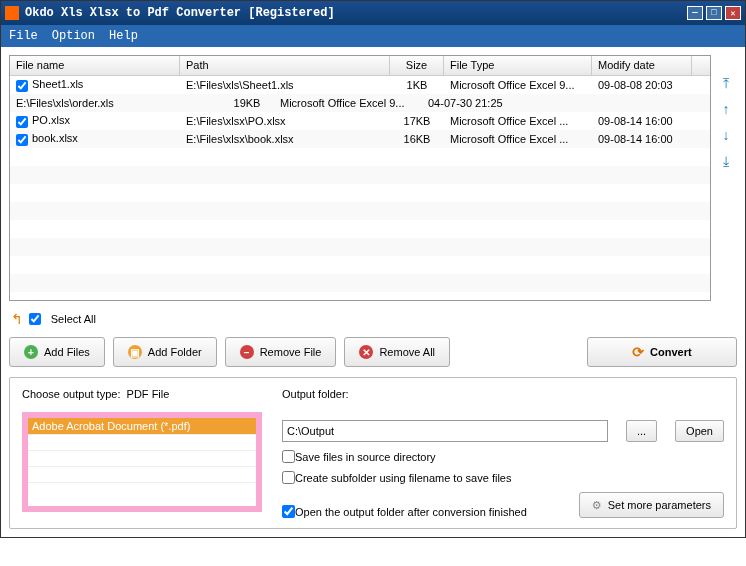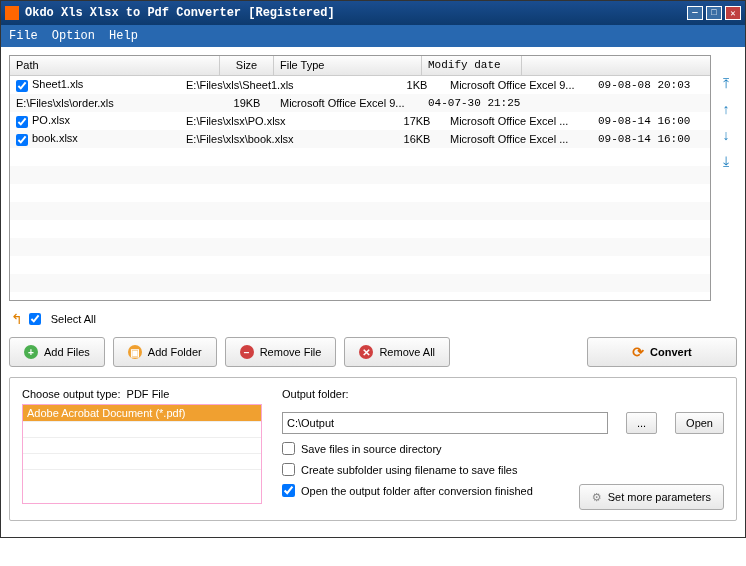--- a/index.html
+++ b/index.html
@@ -18,50 +18,50 @@
 .file-list { flex: 1; border: 1px solid #999; background: #fff; height: 246px; overflow: hidden; }
 .fl-header { display: flex; background: linear-gradient(#fdfdfd, #e8e8e8); border-bottom: 1px solid #ccc; height: 20px; }
 .fl-header .col { border-right: 1px solid #ccc; padding: 3px 6px; font-size: 11px; }
 .fl-body .row { display: flex; height: 18px; align-items: center; }
 .fl-body .row:nth-child(even) { background: #f9f9f9; }
 .fl-body .cell { padding: 1px 6px; overflow: hidden; white-space: nowrap; font-size: 11px; }
 .col-name { width: 170px; }
 .col-path { width: 210px; }
 .col-size { width: 54px; text-align: center; }
 .col-type { width: 148px; }
-.col-date { width: 100px; font-family: Liberation Mono, monospace; }
+.col-date { width: 100px; }
 .chk { width: 12px; height: 12px; margin-right: 4px; vertical-align: middle; }
 .side-btns { width: 22px; display: flex; flex-direction: column; gap: 8px; padding-top: 20px; align-items: center; }
 .side-btn { width: 18px; height: 18px; color: #2080c0; cursor: pointer; font-size: 14px; text-align: center; }
 .selectall-row { display: flex; align-items: center; gap: 6px; padding: 4px 2px; }
 .up-icon { color: #e08000; font-size: 14px; }
 .btn-row { display: flex; gap: 8px; align-items: center; }
 .btn { height: 30px; padding: 0 14px; background: linear-gradient(#fdfdfd, #e8e8e8); border: 1px solid #aaa; border-radius: 3px; display: flex; align-items: center; gap: 6px; cursor: pointer; font-size: 11px; }
 .btn-icon { width: 14px; height: 14px; border-radius: 7px; display: flex; align-items: center; justify-content: center; color: #fff; font-size: 10px; font-weight: bold; }
 .ic-add { background: #4caf50; }
 .ic-folder { background: #f0a030; }
 .ic-remove { background: #d04040; }
 .ic-convert { color: #e07000; font-size: 14px; }
 .spacer { flex: 1; }
 .convert-btn { width: 150px; justify-content: center; font-weight: bold; }
 .bottom { border: 1px solid #bbb; border-radius: 2px; padding: 10px 12px; display: flex; gap: 20px; margin-top: 4px; }
 .left-panel { width: 240px; }
 .right-panel { flex: 1; display: flex; flex-direction: column; gap: 8px; }
-.label { font-size: 11px; margin-bottom: 4px; }
-.type-list { border: 1px solid #f9a8d4; height: 100px; background: #fff; }
+.label { font-size: 11px; margin-bottom: 12px; }
+.type-list { border: 6px solid #f9a8d4; height: 100px; background: #fff; }
 .type-list .sel { background: #f0a030; color: #fff; padding: 2px 4px; font-size: 11px; }
 .type-list .blank { height: 16px; border-top: 1px solid #eee; }
 .folder-row { display: flex; gap: 18px; align-items: center; }
 .folder-input { flex: 1; height: 22px; border: 1px solid #999; padding: 2px 4px; font-size: 11px; }
 .small-btn { height: 22px; padding: 0 10px; background: linear-gradient(#fdfdfd, #e8e8e8); border: 1px solid #aaa; border-radius: 2px; cursor: pointer; font-size: 11px; }
-.check-row { display: flex; align-items: center; gap: 6px; font-size: 11px; }
+.check-row { display: flex; align-items: center; gap: 0; font-size: 11px; }
 .check-row input { width: 13px; height: 13px; }
 .params-btn { height: 26px; padding: 0 12px; background: linear-gradient(#fdfdfd, #e8e8e8); border: 1px solid #aaa; border-radius: 3px; display: flex; align-items: center; gap: 6px; cursor: pointer; font-size: 11px; }
 .gear { color: #888; }
-.row-with-params { display: flex; align-items: flex-start; gap: 12px; }
+.row-with-params { display: flex; align-items: flex-end; gap: 12px; }
 .row-with-params .check-row { flex: 1; }
 </style>
 </head>
 <body>
 
 <div class="window">
   <div class="titlebar">
     <div class="titlebar-icon"></div>
     <div class="titlebar-text">Okdo Xls Xlsx to Pdf Converter [Registered]</div>
     <div class="win-btns">
@@ -72,20 +72,21 @@
   </div>
   <div class="menubar">
     <span>File</span>
     <span>Option</span>
     <span>Help</span>
   </div>
   <div class="content">
     <div class="file-area">
       <div class="file-list">
         <div class="fl-header">
+          <div class="col col-name">File name</div>
           <div class="col col-path">Path</div>
           <div class="col col-size">Size</div>
           <div class="col col-type">File Type</div>
           <div class="col col-date">Modify date</div>
         </div>
         <div class="fl-body" id="fl-body">
             <div class="row">
               <div class="cell col-name"><input type="checkbox" class="chk" checked="" style="">Sheet1.xls</div>
               <div class="cell col-path">E:\Files\xls\Sheet1.xls</div>
               <div class="cell col-size">1KB</div>

